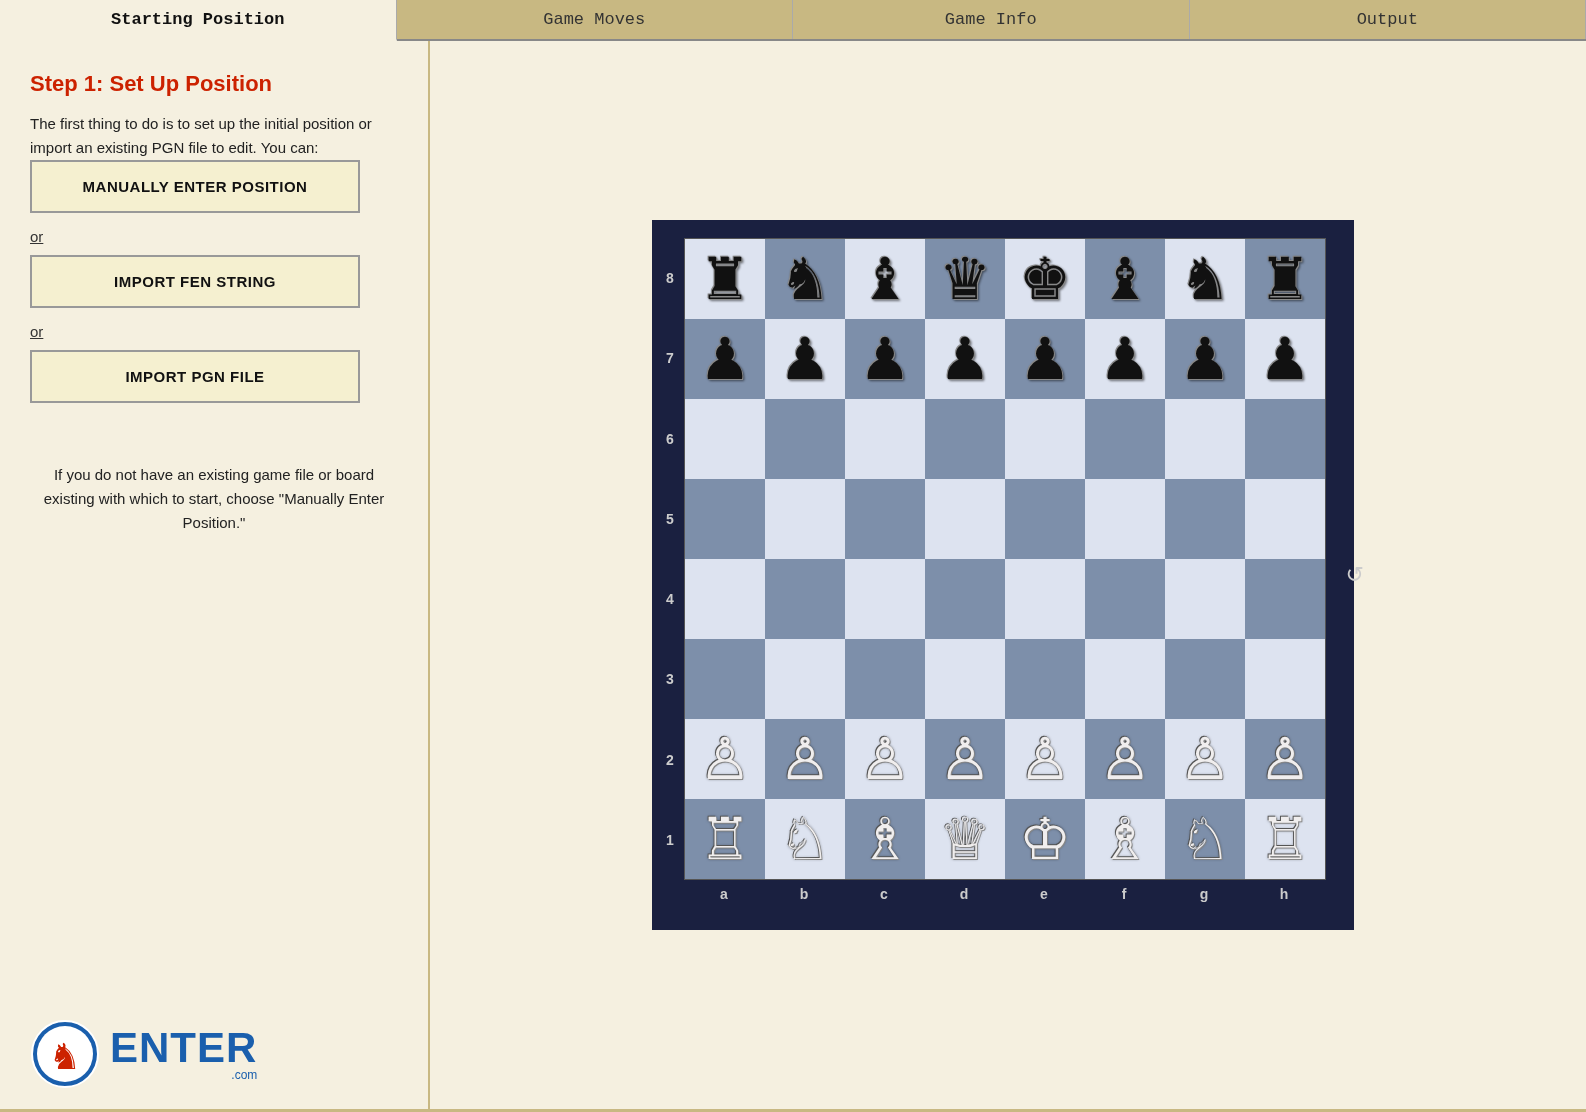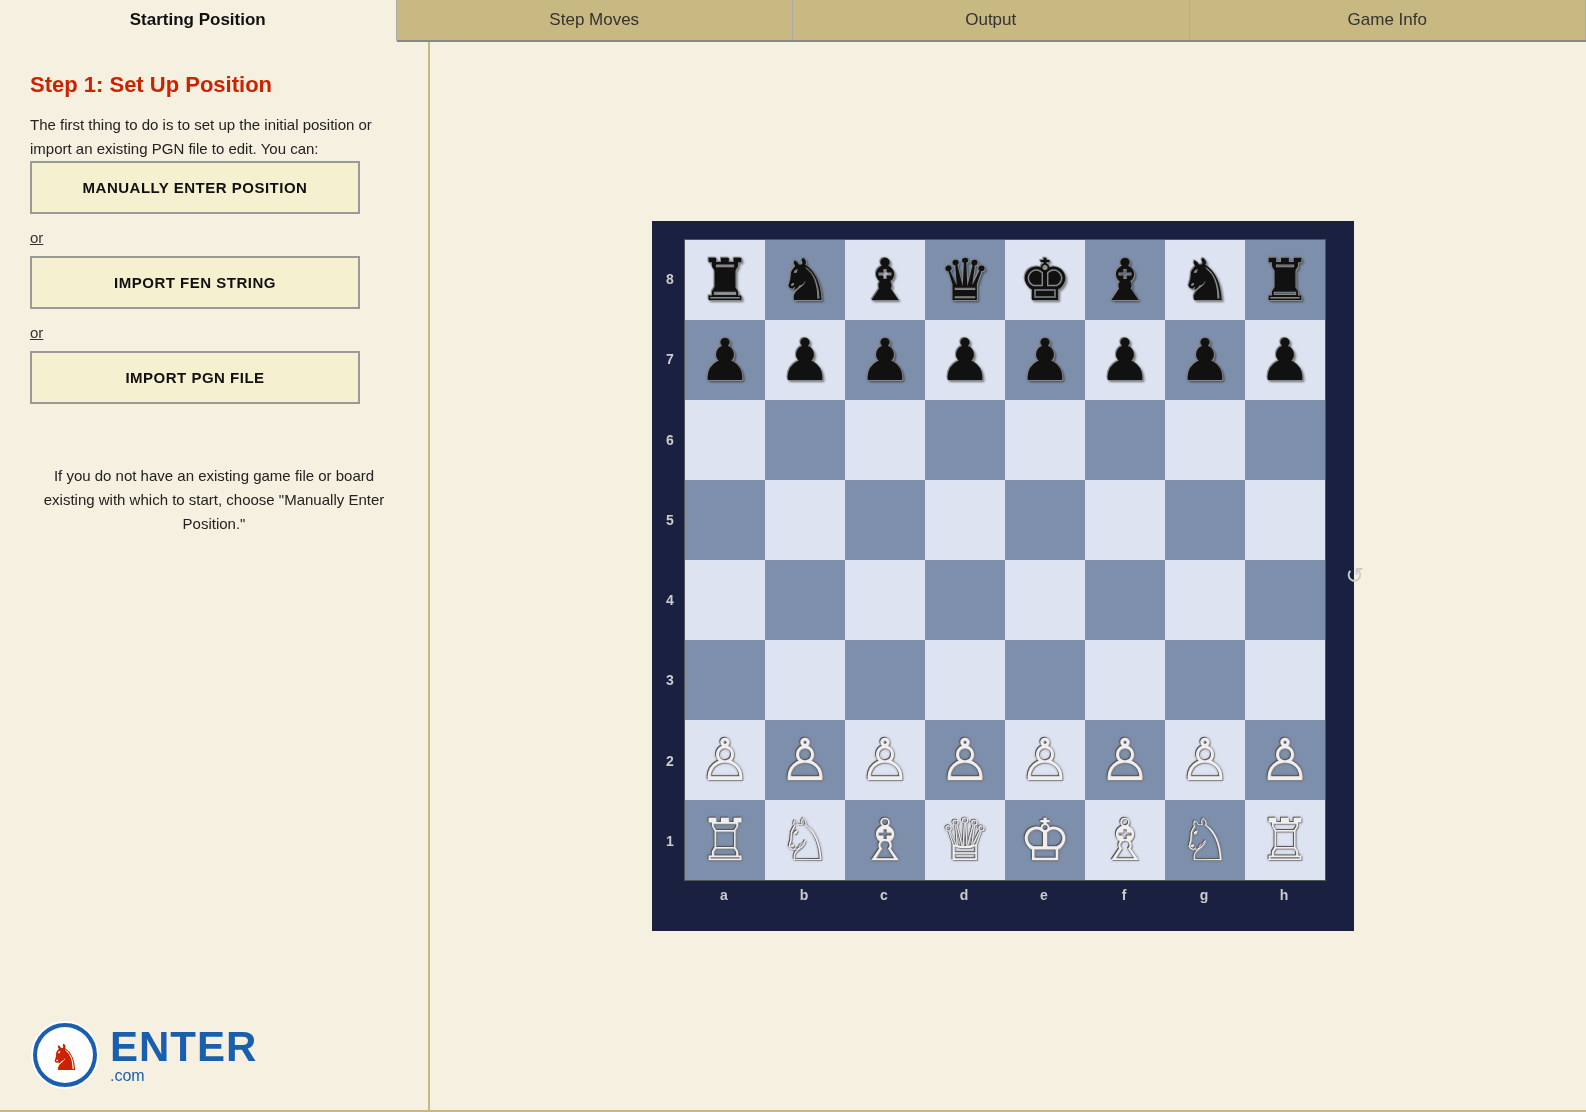--- a/index.html
+++ b/index.html
@@ -19,20 +19,21 @@
     }
     .tab {
       flex: 1;
       padding: 10px 20px;
       text-align: center;
       font-size: 17px;
       cursor: pointer;
       color: #333;
       background: #c8b882;
       border-right: 1px solid #aaa;
+      font-family: Liberation Mono, monospace;
     }
     .tab.active {
       background: #f5f0e0;
       font-weight: bold;
       color: #111;
       border-bottom: 2px solid #f5f0e0;
       margin-bottom: -2px;
     }
 
     
@@ -120,23 +121,23 @@
     }
 
     .logo-caissa {
       font-size: 42px;
       font-weight: bold;
       color: #1a5fad;
       letter-spacing: 1px;
     }
 
     .logo-dot-com {
-      font-size: 16px;
+      font-size: 12px;
       color: #1a5fad;
-      text-align: left;
+      text-align: right;
     }
 
     
     .right-panel {
       flex: 1;
       padding: 20px 30px 20px 20px;
       display: flex;
       align-items: center;
       justify-content: center;
       background: #f5f0e0;
@@ -231,27 +232,27 @@
     .piece { user-select: none; }
   </style>
 </head>
 <body>
 
 <div class="tabs">
   <div class="tab active">
     <span>Starting Position</span>
   </div>
   <div class="tab">
-    <span>Step Moves</span>
+    <span>Game Moves</span>
+  </div>
+  <div class="tab">
+    <span>Game Info</span>
   </div>
   <div class="tab">
     <span>Output</span>
-  </div>
-  <div class="tab">
-    <span>Game Info</span>
   </div>
 </div>
 
 <div class="main">
 
   <div class="left-panel">
     <div class="step-title">Step 1: Set Up Position</div>
     <div class="step-desc">The first thing to do is to set up the initial position or import an existing PGN file to edit. You can:</div>
 
     <button class="btn-primary">MANUALLY ENTER POSITION</button>

